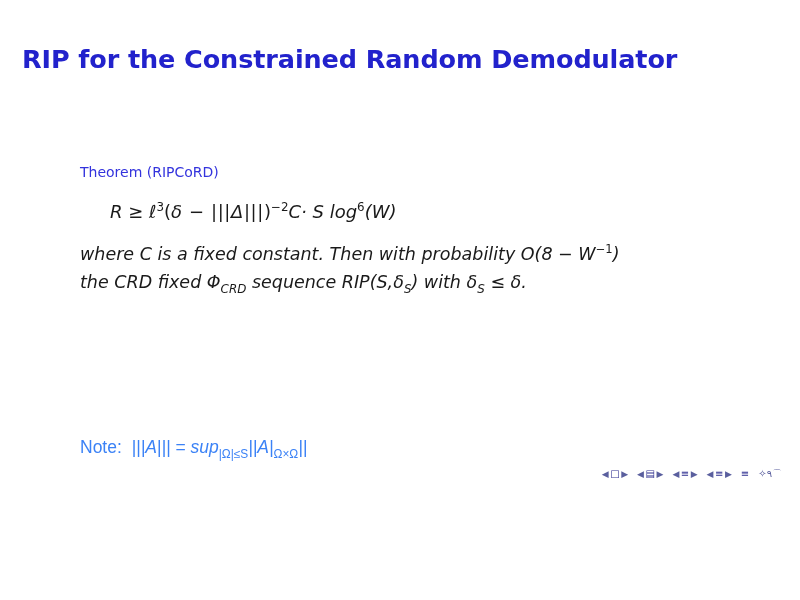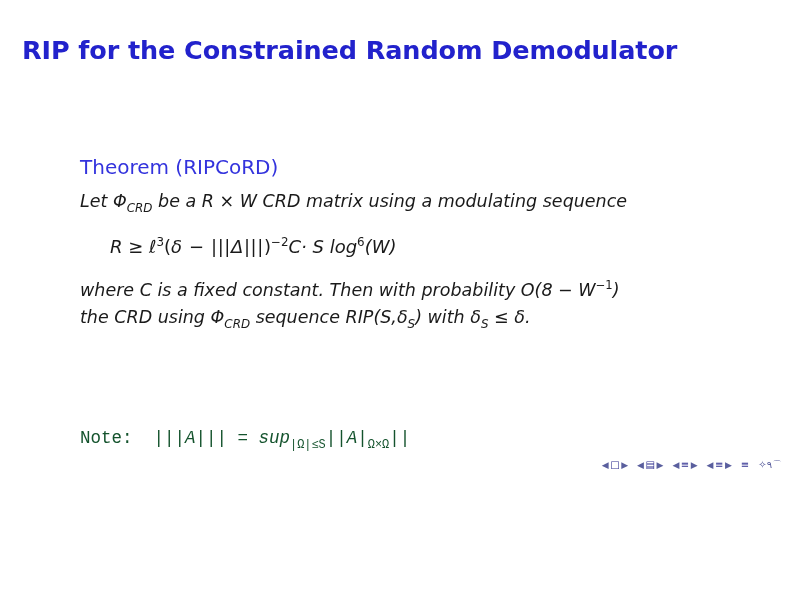--- a/index.html
+++ b/index.html
@@ -11,20 +11,21 @@
     height: 600px;
     background: #ffffff;
     font-family: "DejaVu Sans", sans-serif;
     overflow: hidden;
     position: relative;
   }
   .slide {
     position: relative;
     width: 800px;
     height: 492px;
+    margin-top: 9px;
   }
 
   
   .slide-title {
     position: absolute;
     left: 22px;
     top: 18px;
     font-size: 25.5px;
     color: #2222cc;
     font-family: "DejaVu Sans", sans-serif;
@@ -33,21 +34,21 @@
   }
 
   
   .theorem-block {
     position: absolute;
     left: 80px;
     top: 155px;
     width: 640px;
   }
   .theorem-head {
-    font-size: 20px;
+    font-size: 14px;
     color: #3333dd;
     font-family: "DejaVu Sans", sans-serif;
     margin: 0 0 8px 0;
     line-height: 1.25;
   }
   .theorem-body {
     font-size: 17.5px;
     color: #1a1a1a;
     font-style: italic;
     font-family: "DejaVu Sans", sans-serif;
@@ -84,22 +85,22 @@
     font-style: normal;
   }
   .thin { letter-spacing: 0.6px; }
 
   
   .note-line {
     position: absolute;
     left: 80px;
     top: 428px;
     font-size: 17.5px;
-    color: #14532d;
-    font-family: Liberation Mono, monospace;
+    color: #3b82f6;
+    font-family: Liberation Sans, sans-serif;
     font-style: normal;
     white-space: nowrap;
   }
   .note-line .mvar { font-style: italic; }
 
   
   .nav-bar {
     position: absolute;
     right: 18px;
     bottom: 22px;
@@ -127,36 +128,33 @@
 <div class="slide">
 
   <h1 class="slide-title">RIP for the Constrained Random Demodulator</h1>
 
   <div class="theorem-block">
 
     <div class="theorem-head">Theorem (RIPCoRD)</div>
 
     <div class="theorem-body">
 
-      <div class="line">
-        <span>Let </span><span class="mvar">Φ</span><sub class="sb">CRD</sub><span> be a R × W CRD matrix using a modulating sequence</span>
-      </div>
 
 
 
       <div class="display-eq">
         <span class="mvar">R ≥ </span><span class="mvar">ℓ</span><sup class="exp">3</sup><span>(</span><span class="mvar thin">δ − |||Δ|||</span><span>)</span><sup class="exp">−2</sup><span class="mvar">C· S log</span><sup class="exp">6</sup><span class="mvar">(W)</span>
       </div>
 
       <div class="line">
         <span>where C is a fixed constant. Then with probability O(8 − W</span><sup class="exp">−1</sup><span>)</span>
       </div>
 
       <div class="line">
-        <span>the CRD using </span><span class="mvar">Φ</span><sub class="sb">CRD</sub><span> sequence RIP(S,</span><span class="mvar">δ</span><sub class="sb">S</sub><span>) with </span><span class="mvar">δ</span><sub class="sb">S</sub><span> ≤ δ.</span>
+        <span>the CRD fixed </span><span class="mvar">Φ</span><sub class="sb">CRD</sub><span> sequence RIP(S,</span><span class="mvar">δ</span><sub class="sb">S</sub><span>) with </span><span class="mvar">δ</span><sub class="sb">S</sub><span> ≤ δ.</span>
       </div>
 
     </div>
   </div>
 
   <div class="note-line">
     <span>Note:</span>&nbsp;
     <span class="mvar">|||A||| = sup</span><sub class="sbn">|Ω|≤S</sub><span class="mvar">||A|</span><sub class="sbn">Ω×Ω</sub><span class="mvar">||</span>
   </div>
 

